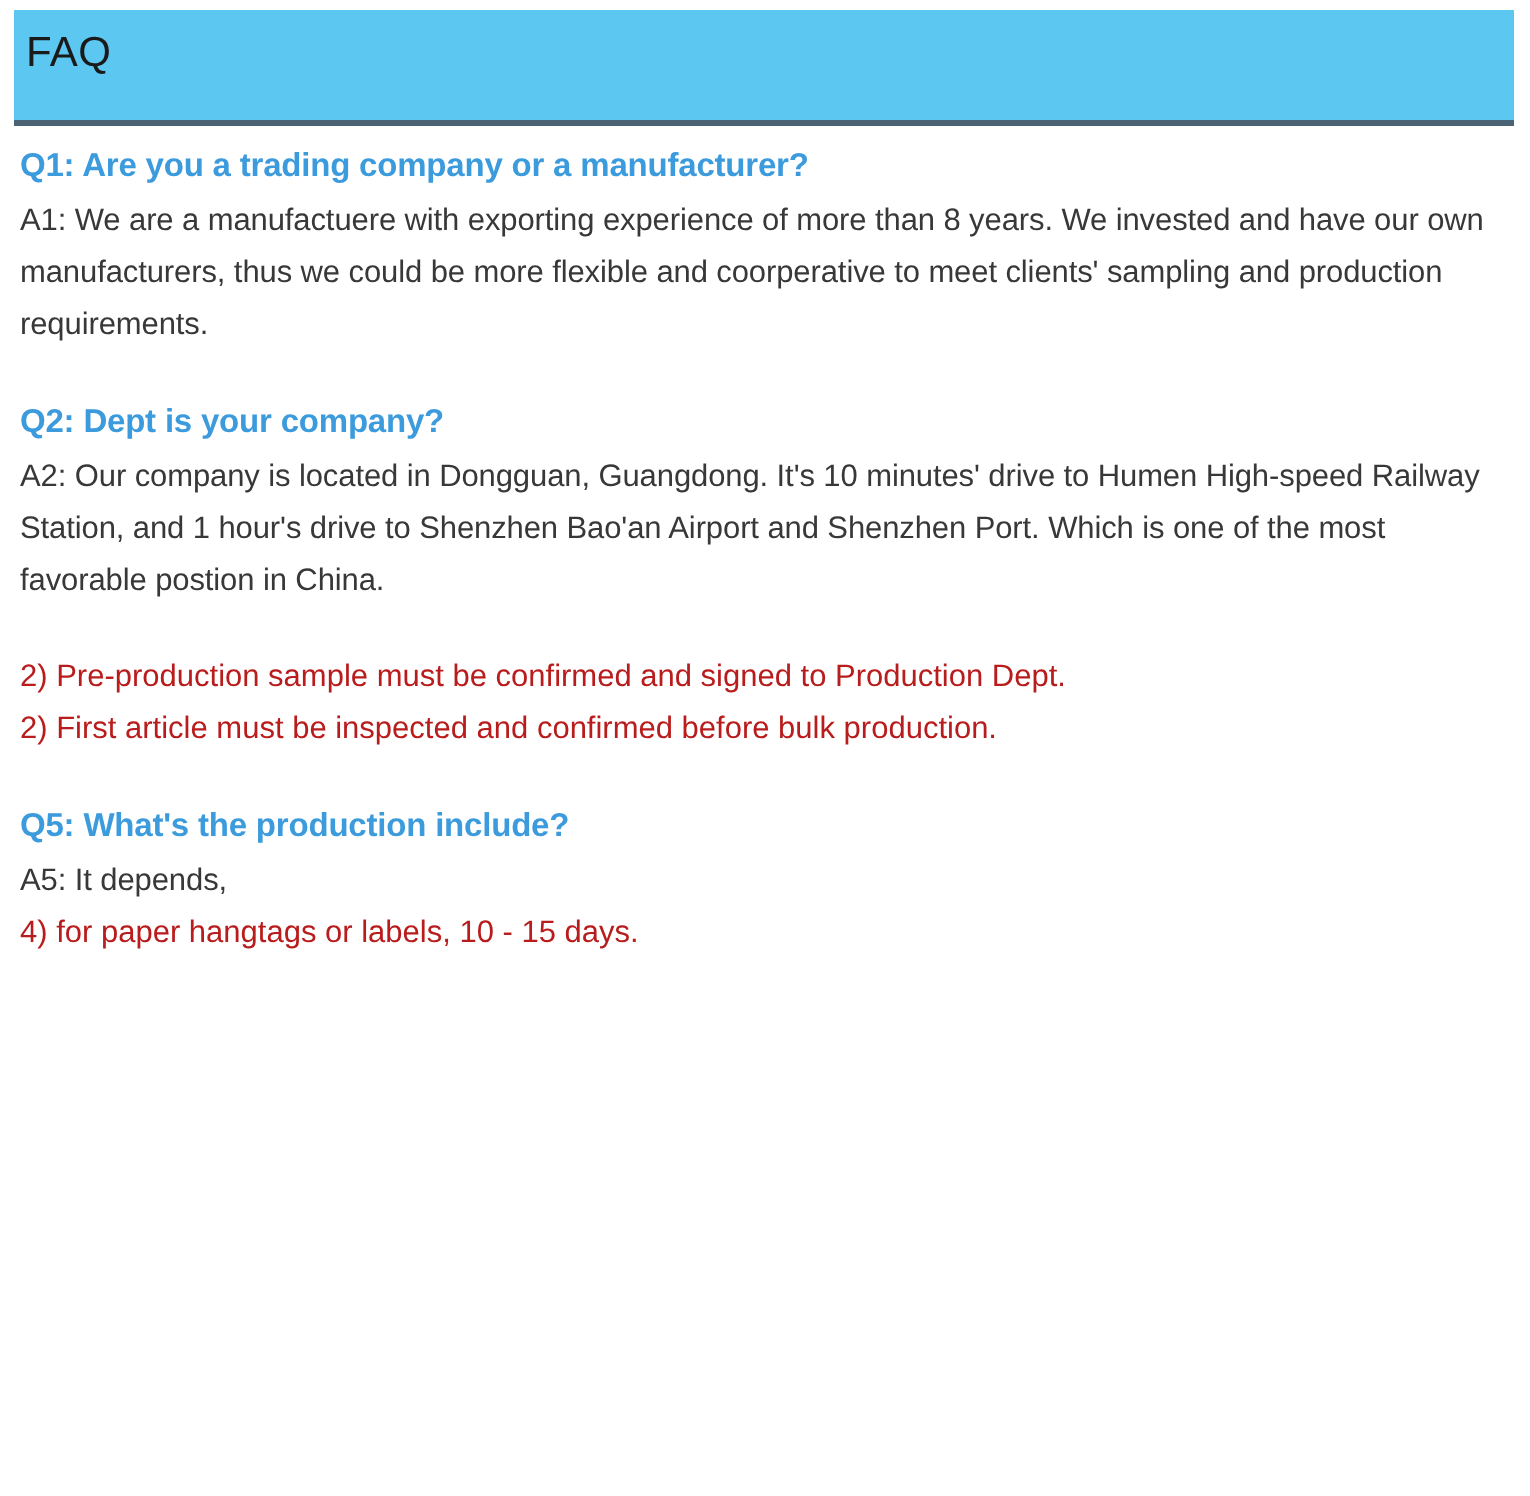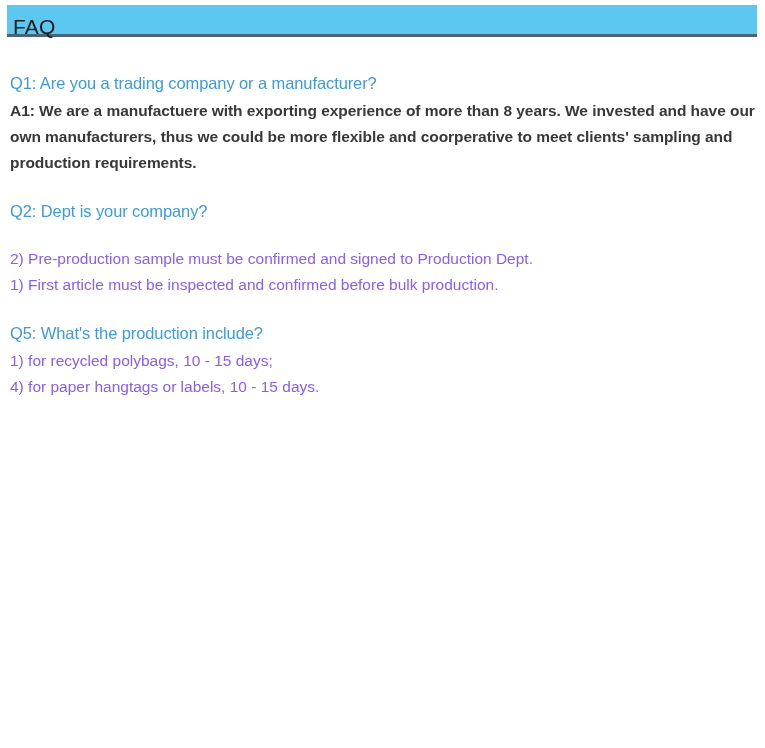--- a/index.html
+++ b/index.html
@@ -23,21 +23,21 @@
     height: 748px;
     box-sizing: border-box;
   }
 
   
   .faq-banner {
     position: absolute;
     left: 7px;
     top: 5px;
     width: 750px;
-    height: 32px;
+    height: 58px;
     background: #5CC8F2;
     border-bottom: 3px solid #4A6375;
     box-sizing: border-box;
   }
   .faq-banner-title {
     position: absolute;
     left: 6px;
     top: 8px;
     font-size: 21px;
     font-weight: 400;
@@ -56,41 +56,41 @@
 
   .qa-block {
     margin-bottom: 22px;
   }
   .qa-block:last-child {
     margin-bottom: 0;
   }
 
   .qa-question {
     font-size: 16.5px;
-    font-weight: normal;
+    font-weight: bold;
     color: #3C9BDC;
     line-height: 26px;
     margin: 0 0 2px 0;
     letter-spacing: -0.1px;
   }
 
   .qa-answer {
     font-size: 15.5px;
-    font-weight: 700;
+    font-weight: 400;
     color: #383838;
     line-height: 26px;
     margin: 0;
     letter-spacing: -0.05px;
   }
 
   .qa-line {
     display: block;
     font-size: 15.5px;
     line-height: 26px;
-    color: #8b5cf6;
+    color: #b91c1c;
   }
 
   
   .qa-answer + .qa-line,
   .qa-line + .qa-line {
     margin-top: 0;
   }
 </style>
 </head>
 <body>
@@ -103,30 +103,31 @@
 
   <div class="content">
 
     <div class="qa-block">
       <p class="qa-question">Q1: Are you a trading company or a manufacturer?</p>
       <p class="qa-answer">A1: We are a manufactuere with exporting experience of more than 8 years. We invested and have our own manufacturers, thus we could be more flexible and coorperative to meet clients' sampling and production requirements.</p>
     </div>
 
     <div class="qa-block">
       <p class="qa-question">Q2: Dept is your company?</p>
+      <p class="qa-answer">A2: Our company is located in Dongguan, Guangdong. It's 10 minutes' drive to Humen High-speed Railway Station, and 1 hour's drive to Shenzhen Bao'an Airport and Shenzhen Port. Which is one of the most favorable postion in China.</p>
     </div>
 
     <div class="qa-block">
     </div>
 
     <div class="qa-block">
       <span class="qa-line">2) Pre-production sample must be confirmed and signed to Production Dept.</span>
-      <span class="qa-line">1) First article must be inspected and confirmed before bulk production.</span>
+      <span class="qa-line">2) First article must be inspected and confirmed before bulk production.</span>
     </div>
 
     <div class="qa-block">
       <p class="qa-question">Q5: What's the production include?</p>
-      <span class="qa-line">1) for recycled polybags, 10 - 15 days;</span>
+      <p class="qa-answer">A5: It depends,</p>
       <span class="qa-line">4) for paper hangtags or labels, 10 - 15 days.</span>
     </div>
 
   </div>
 </div>
 
 </body></html>

